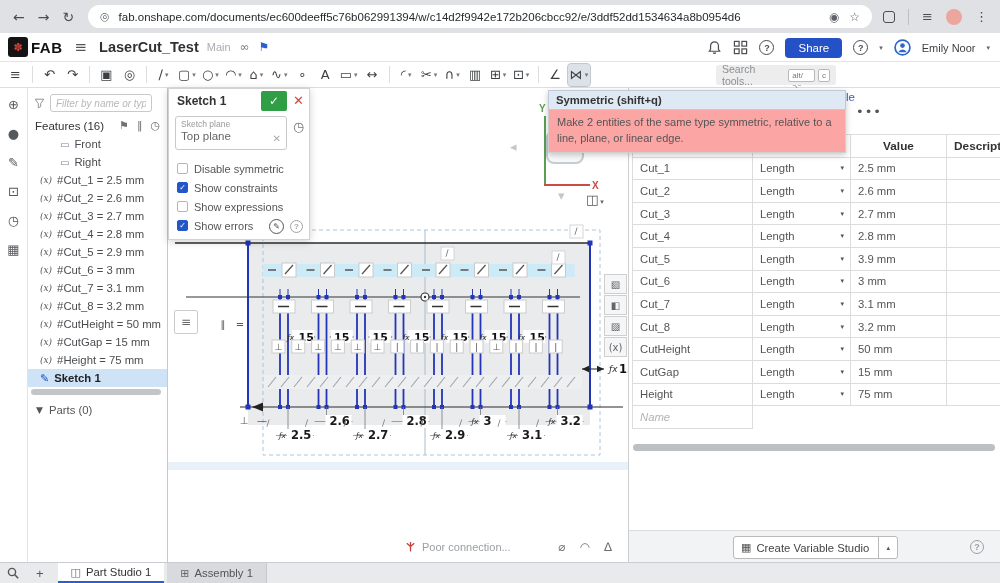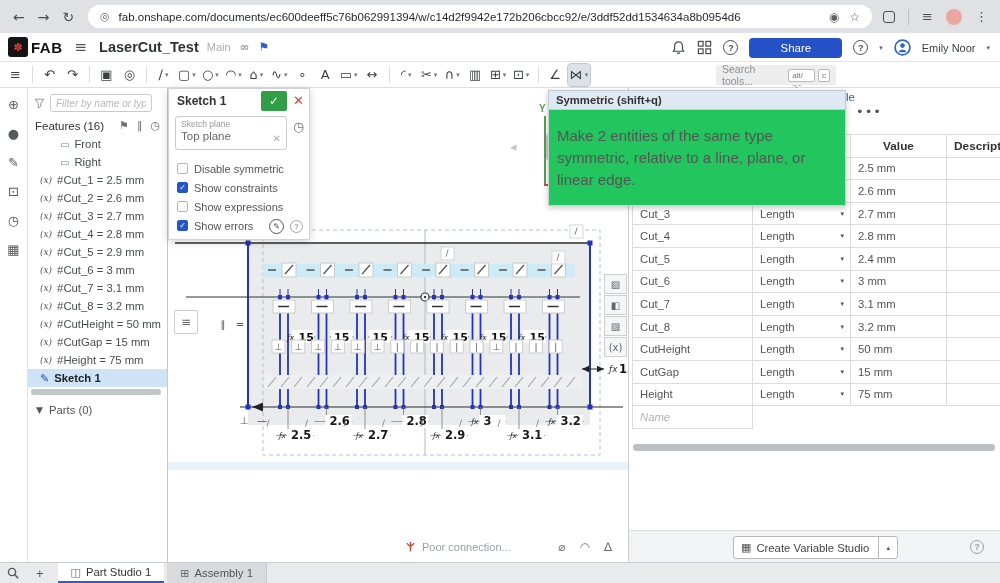--- a/index.html
+++ b/index.html
@@ -23,21 +23,21 @@
 #osheader{position:absolute;left:0;top:33px;right:0;height:29px;background:#fff;border-bottom:1px solid #e4e4e4;display:flex;align-items:center}
 #logo-tile{width:20px;height:20px;background:#141414;border-radius:3px;margin-left:8px;display:flex;align-items:center;justify-content:center;color:#d8413a;font-size:11px}
 #logo-text{font-weight:bold;font-size:15px;margin-left:3px;color:#111;letter-spacing:.5px}
 #hamb{font-family:"DejaVu Sans",sans-serif;font-size:15px;color:#555;margin-left:12px}
 #doctitle{font-weight:bold;font-size:14.5px;color:#2f3133;margin-left:12px}
 #branch{font-size:11px;color:#a9adb1;margin-left:8px}
 .hd-ic{font-family:"DejaVu Sans",sans-serif;color:#7c8084;font-size:12px;margin-left:9px}
 .hd-ic.blue{color:#2a5fd0}
 .os-right{position:absolute;right:0;top:0;height:29px;display:flex;align-items:center;gap:11px;padding-right:10px}
 .circq{width:15px;height:15px;border:1.6px solid #4a4d51;border-radius:50%;font-size:9px;font-weight:bold;color:#4a4d51;display:flex;align-items:center;justify-content:center}
-#sharebtn{background:#2452c6;color:#fff;font-size:11.5px;border-radius:4px;padding:4px 31px}
+#sharebtn{background:#2452c6;color:#fff;font-size:11.5px;border-radius:4px;padding:4px 13px}
 .mini-caret{font-family:"DejaVu Sans",sans-serif;font-size:7px;color:#666}
 #username{font-size:11px;color:#3c3f42}
 
 #toolbar{position:absolute;left:0;top:62px;right:0;height:26px;background:#fff;border-bottom:1px solid #dedede;display:flex;align-items:center;padding-left:4px}
 .tool{height:22px;min-width:21px;display:flex;align-items:center;justify-content:center;border-radius:3px;color:#3d4043;margin:0 1px;padding:0 2px}
 .tool .ic{font-family:"DejaVu Sans",sans-serif;font-size:13px;line-height:1}
 .tool.active{background:#dde2e8;outline:1px solid #c2c8cf}
 .tcaret{font-family:"DejaVu Sans",sans-serif;font-size:7px;color:#777;margin-left:2px}
 .tsep{width:1px;height:17px;background:#ddd;margin:0 5px}
 #searchtools{position:absolute;left:716px;top:3px;width:120px;height:20px;background:#ededee;border-radius:3px;display:flex;align-items:center;padding:0 6px;font-size:10.5px;color:#8b8f94}
@@ -114,21 +114,21 @@
 .optrow{display:flex;align-items:center;gap:6px;height:19px}
 .cb{width:11px;height:11px;border:1px solid #b5b5b5;border-radius:2px;background:#fff;font-size:8px;color:#fff;display:flex;align-items:center;justify-content:center;font-family:"DejaVu Sans",sans-serif;flex:none}
 .cb.on{background:#2456c5;border-color:#2456c5}
 .optlabel{font-size:11px;color:#555;white-space:nowrap}
 #dlg-foot{position:absolute;right:6px;bottom:5px;display:flex;gap:6px;align-items:center}
 .circ-p{width:15px;height:15px;border:1.2px solid #555;border-radius:50%;display:flex;align-items:center;justify-content:center;font-family:"DejaVu Sans",sans-serif;font-size:8px;color:#555}
 .circ-h{width:13px;height:13px;border:1.3px solid #a3a3a3;border-radius:50%;display:flex;align-items:center;justify-content:center;font-size:8px;color:#a3a3a3;font-weight:bold}
 
 #tooltip{position:absolute;left:548px;top:90px;width:298px;z-index:40;box-shadow:0 2px 6px rgba(0,0,0,.22)}
 #tt-head{background:#dfe9f4;border:1px solid #bfcad6;padding:3px 7px;font-weight:bold;color:#333;font-size:11.3px}
-#tt-body{background:#22c55e;border:1px solid #cfcfcf;border-top:none;padding:15px 8px;color:#555;font-size:15px;line-height:1.45}
+#tt-body{background:#fca5a5;border:1px solid #cfcfcf;border-top:none;padding:5px 8px;color:#555;font-size:11px;line-height:1.45}
 
 #bottombar{position:absolute;left:0;right:0;bottom:0;height:21px;background:#e8eaec;border-top:1px solid #c9ccd0;display:flex;align-items:stretch}
 #bb-add{margin-left:36px;font-size:13px;color:#555;align-self:center}
 #bb-tabs{display:flex;margin-left:14px}
 .tab{display:flex;align-items:center;gap:5px;padding:0 13px;font-size:11.3px;color:#555;white-space:nowrap}
 .tab .tabic{font-family:"DejaVu Sans",sans-serif;font-size:11px;color:#666}
 .tab.active{background:#fff;border-bottom:2px solid #2a5fd0;color:#333}
 .tab.inactive{background:#d8dadd;border-right:1px solid #c5c8cc;margin-left:3px}
 </style>
 </head>
@@ -724,21 +724,21 @@
         </div>
         <div class="vrow">
           <div class="vc c1">Cut_4</div>
           <div class="vc c2">Length<span class="vcaret">▾</span></div>
           <div class="vc c3">2.8 mm</div>
           <div class="vc c4"></div>
         </div>
         <div class="vrow">
           <div class="vc c1">Cut_5</div>
           <div class="vc c2">Length<span class="vcaret">▾</span></div>
-          <div class="vc c3">2.4 mm</div>
+          <div class="vc c3">3.9 mm</div>
           <div class="vc c4"></div>
         </div>
         <div class="vrow">
           <div class="vc c1">Cut_6</div>
           <div class="vc c2">Length<span class="vcaret">▾</span></div>
           <div class="vc c3">3 mm</div>
           <div class="vc c4"></div>
         </div>
         <div class="vrow">
           <div class="vc c1">Cut_7</div>

